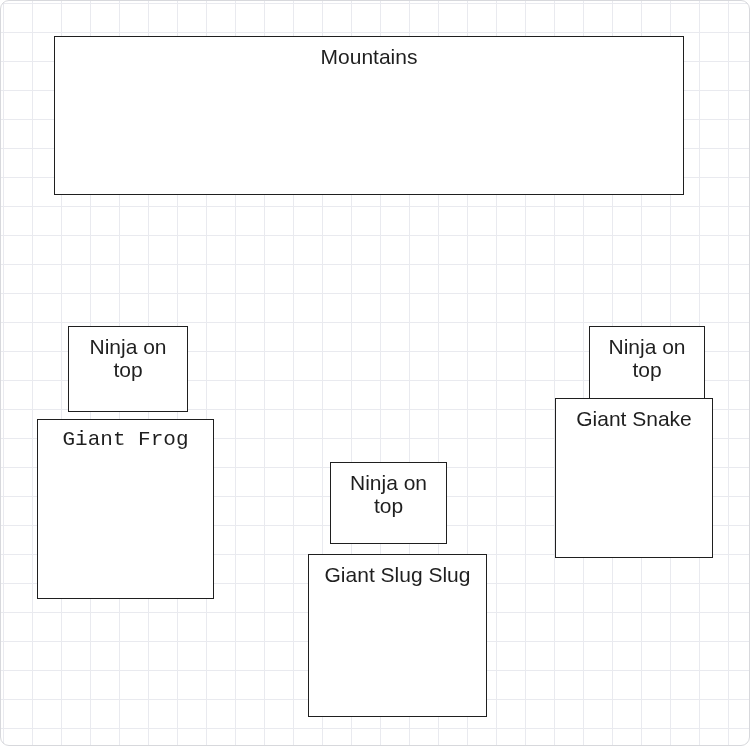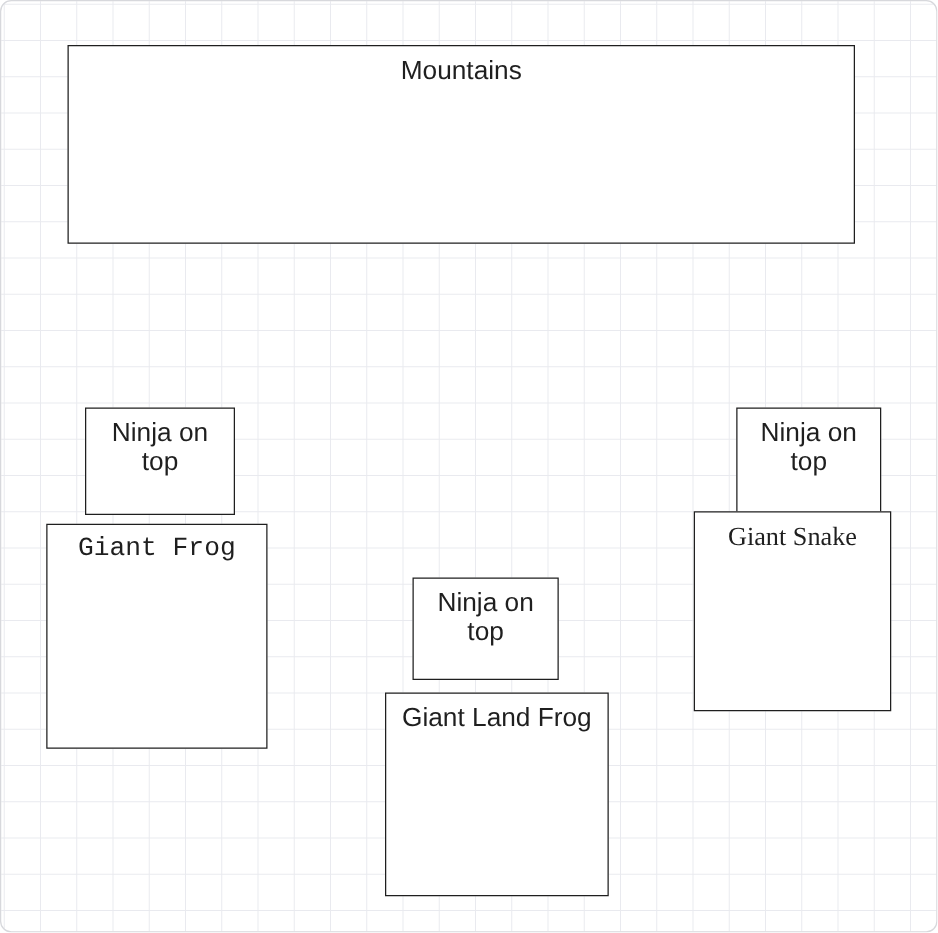--- a/index.html
+++ b/index.html
@@ -48,21 +48,21 @@
     user-select: none;
   }
 
   
   .s-mountains        { left: 29px;  top: 35px;  width: 630px; height: 159px; margin-left: 24px; }
   .s-ninja-frog       { left: 67px;  top: 325px; width: 120px; height: 86px;  }
   .s-giant-frog       { left: 36px;  top: 418px; width: 177px; height: 180px; font-family: Liberation Mono, monospace; }
   .s-ninja-slug       { left: 329px; top: 461px; width: 117px; height: 82px;  }
   .s-giant-land-slug  { left: 307px; top: 553px; width: 179px; height: 163px; }
   .s-ninja-snake      { left: 588px; top: 325px; width: 116px; height: 85px;  }
-  .s-giant-snake      { left: 554px; top: 408px; width: 158px; height: 160px; font-family: Liberation Serif, serif; }
+  .s-giant-snake      { left: 554px; top: 397px; width: 158px; height: 160px; }
 </style>
 </head>
 <body>
 
 <div class="canvas">
 
   <div class="shape s-mountains">
     <span class="shape-label">Mountains</span>
   </div>
 
@@ -74,21 +74,21 @@
   <div class="shape s-giant-frog">
     <span class="shape-label">Giant Frog</span>
   </div>
 
   <div class="shape s-ninja-slug">
     <span class="shape-label">Ninja on
 top</span>
   </div>
 
   <div class="shape s-giant-land-slug">
-    <span class="shape-label">Giant Land Frog</span>
+    <span class="shape-label">Giant Slug Slug</span>
   </div>
 
   <div class="shape s-ninja-snake">
     <span class="shape-label">Ninja on
 top</span>
   </div>
 
   <div class="shape s-giant-snake">
     <span class="shape-label">Giant Snake</span>
   </div>

